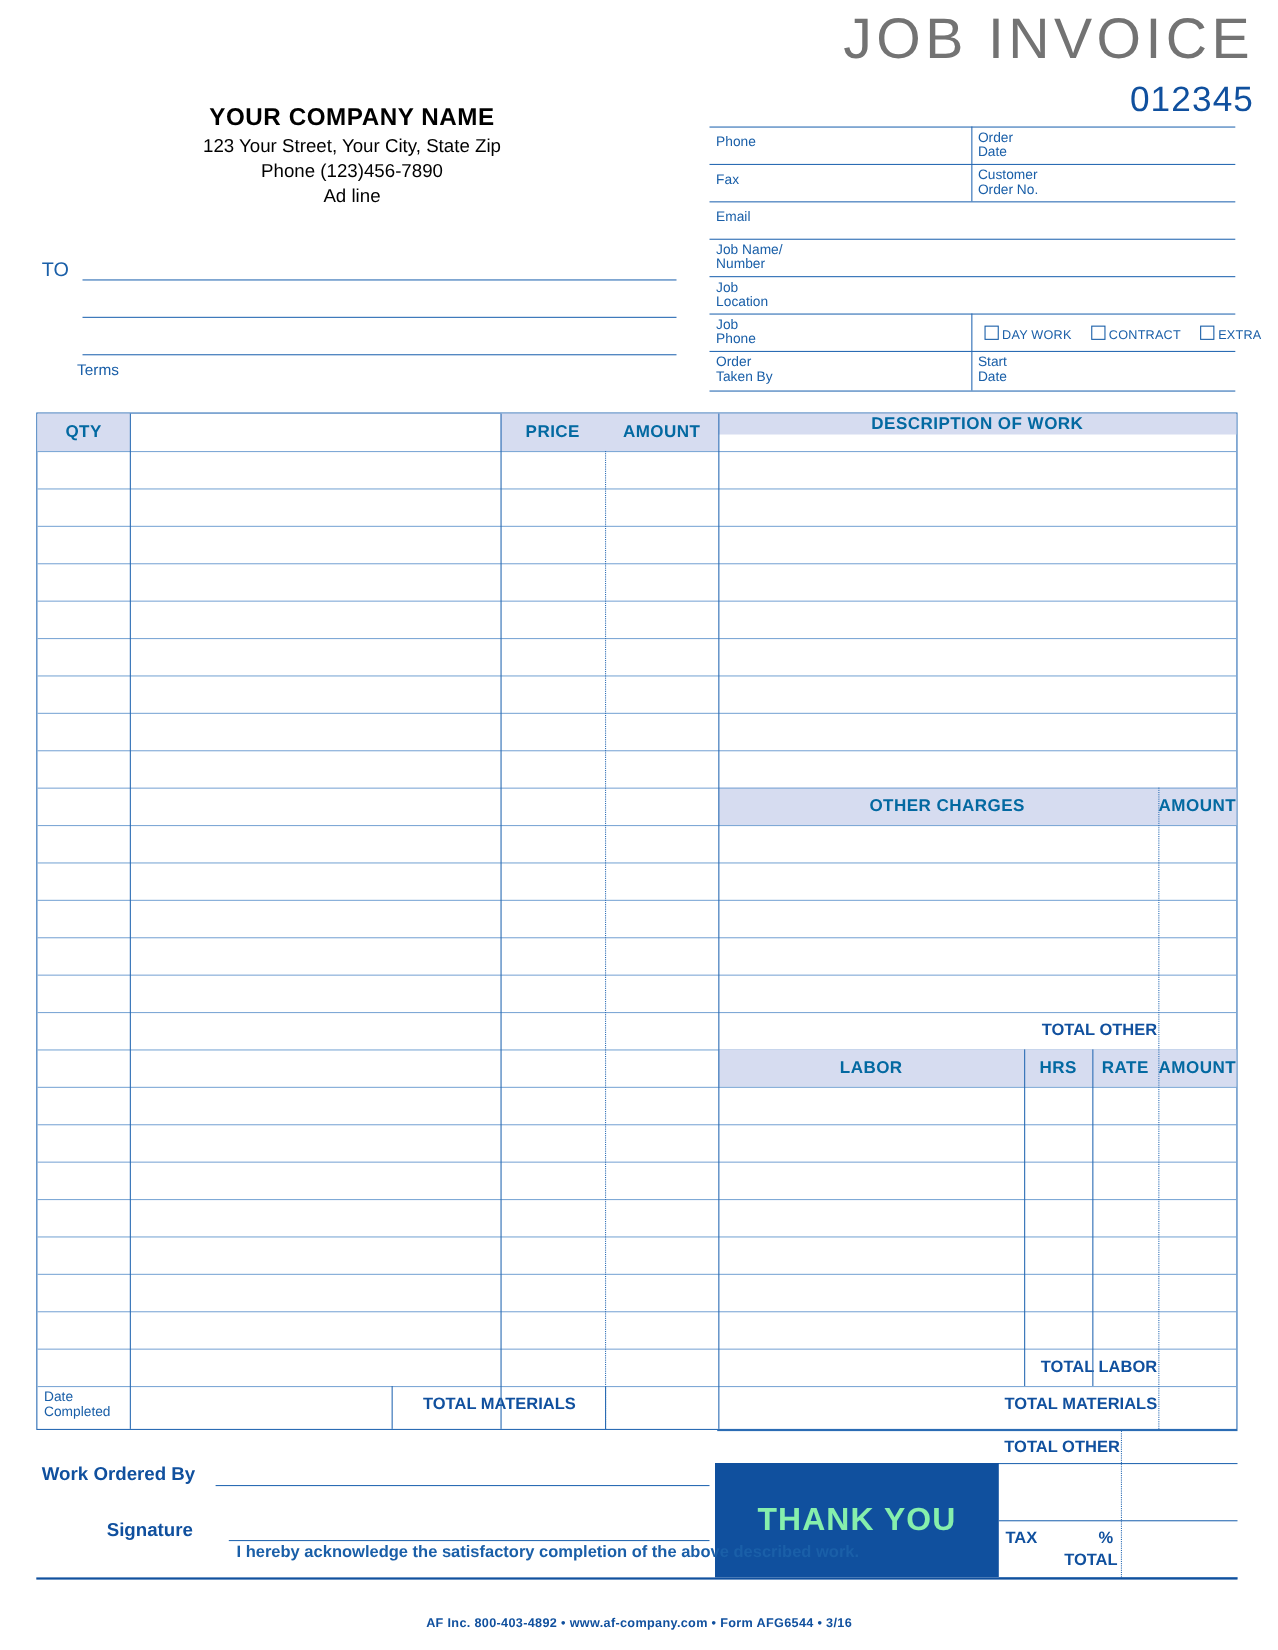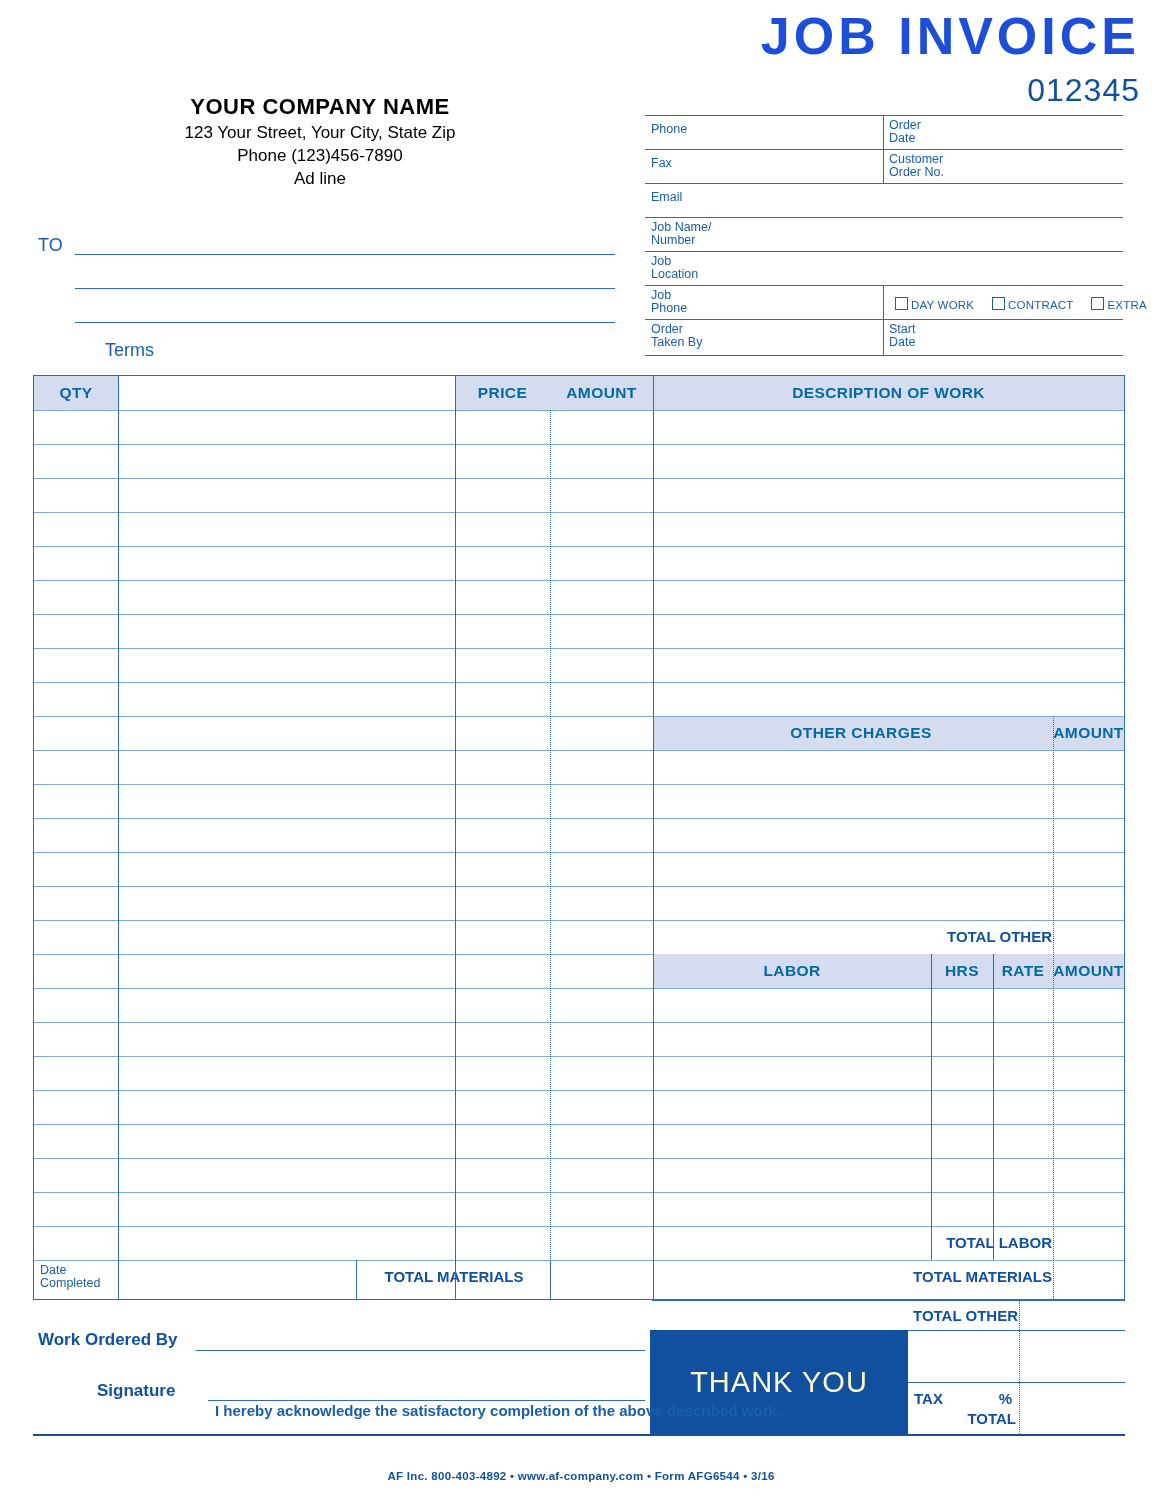--- a/index.html
+++ b/index.html
@@ -18,23 +18,23 @@
     background: #ffffff;
     overflow: hidden;
   }
   .abs { position: absolute; }
 
   
   #title {
     left: 640px; top: 6px; width: 500px;
     text-align: right;
     font-size: 52px;
-    font-weight: bold;
+    font-weight: normal;
     letter-spacing: 4px;
-    color: #1d4ed8;
+    color: #737373;
     font-family: "Liberation Sans", sans-serif;
   }
   #invoice-number {
     left: 640px; top: 72px; width: 500px;
     text-align: right;
     font-size: 32px;
     color: #10509e;
     letter-spacing: 1px;
   }
   #company-block {
@@ -70,21 +70,21 @@
     width: 11px; height: 11px;
     border: 1.2px solid #1a5fa8;
     vertical-align: -1px;
     margin-right: 3px;
   }
   .cbox-label { font-size: 11.5px; letter-spacing: 0.2px; }
 
   
   #to-label { left: 38px; top: 235px; font-size: 18px; color: #1a5fa8; }
   .to-rule { left: 75px; width: 540px; height: 1px; background: #2b6cb4; }
-  #terms-label { left: 70px; top: 340px; font-size: 18px; margin-left: 35px; }
+  #terms-label { left: 70px; top: 328px; font-size: 14px; }
 
   
   #table {
     left: 33px; top: 375px;
     width: 1092px; height: 925px;
     border: 1.5px solid #2b6cb4;
     box-sizing: border-box;
   }
   .hdr {
     position: absolute;
@@ -117,23 +117,23 @@
     font-size: 12.5px;
     line-height: 1.05;
     color: #1a5fa8;
   }
 
   
   #thankyou {
     left: 650px; top: 1330px;
     width: 258px; height: 104px;
     background: #10509e;
-    color: #fef9c3;
+    color: #86efac;
     font-size: 29px;
-    font-weight: normal;
+    font-weight: bold;
     letter-spacing: 1px;
     display: flex;
     align-items: center;
     justify-content: center;
   }
   #work-ordered {
     left: 38px; top: 1330px;
     font-size: 17px; font-weight: bold; color: #10509e;
   }
   #signature {
@@ -234,21 +234,21 @@
   <div class="abs to-rule" style="top:254px;"></div>
   <div class="abs to-rule" style="top:288px;"></div>
   <div class="abs to-rule" style="top:322px;"></div>
   <div class="abs" id="terms-label">Terms</div>
 
   <div class="abs" id="table">
 
     <div class="hdr" style="left:0; top:0; width:84px; height:34px;">QTY</div>
     <div class="hdr" style="left:421px; top:0; width:95px; height:34px;">PRICE</div>
     <div class="hdr" style="left:516px; top:0; width:103px; height:34px;">AMOUNT</div>
-    <div class="hdr" style="left:619px; top:0; width:471px; height:34px;">DESCRIPTION OF WORK</div>
+    <div class="hdr" style="left:619px; top:0; width:471px; height:19px;">DESCRIPTION OF WORK</div>
 
     <div class="gl-h" style="left:0; top:34px; width:1090px;"></div>
     <div class="gl-h" style="left:0; top:68px; width:1090px;"></div>
     <div class="gl-h" style="left:0; top:102px; width:1090px;"></div>
     <div class="gl-h" style="left:0; top:136px; width:1090px;"></div>
     <div class="gl-h" style="left:0; top:170px; width:1090px;"></div>
     <div class="gl-h" style="left:0; top:204px; width:1090px;"></div>
     <div class="gl-h" style="left:0; top:238px; width:1090px;"></div>
     <div class="gl-h" style="left:0; top:272px; width:1090px;"></div>
     <div class="gl-h" style="left:0; top:306px; width:1090px;"></div>

